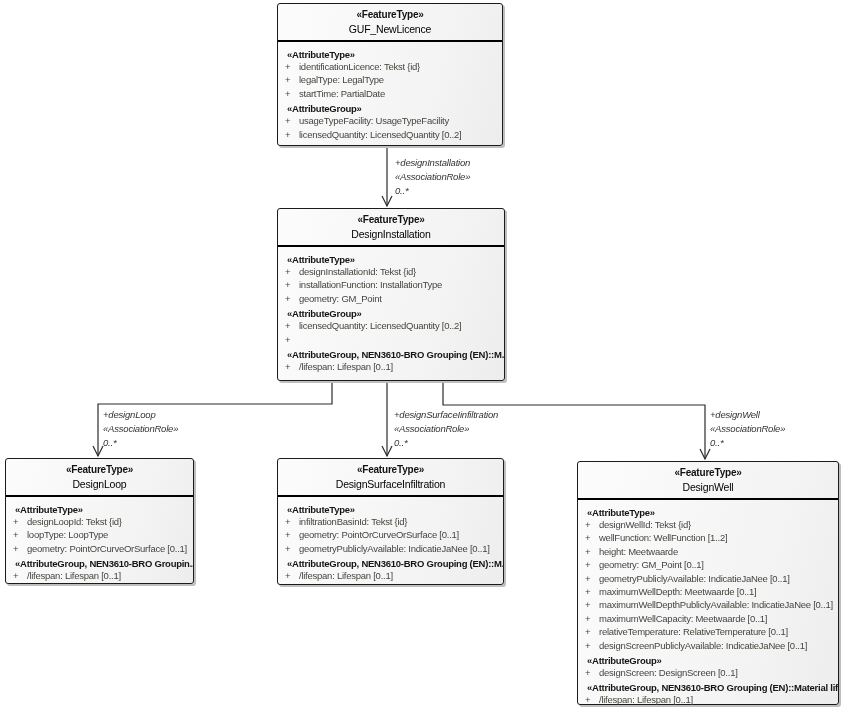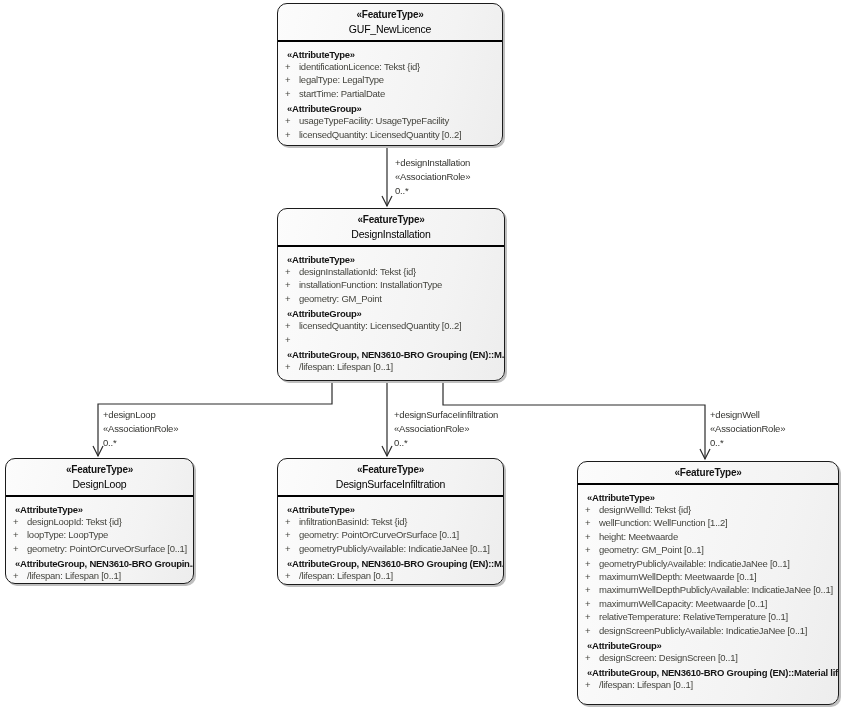--- a/index.html
+++ b/index.html
@@ -3,21 +3,21 @@
 <meta charset="utf-8">
 <style>
   html,body{margin:0;padding:0;}
   body{
     width:848px;height:718px;position:relative;background:#ffffff;
     font-family:"Liberation Sans", sans-serif;overflow:hidden;
   }
   .uml-box{
     position:absolute;
     border:1.5px solid #1b1b1b;
-    border-radius:10px;
+    border-radius:3px;
     background:linear-gradient(105deg,#fcfcfc 0%,#f3f3f3 70%,#ededed 100%);
     box-shadow:2px 2px 0 #bfbfbf;
     box-sizing:border-box;
   }
   .title{
     text-align:center;
     padding:4px 2px 4px 2px;
     border-bottom:2px solid #000;
   }
   .stereo{font-size:10px;font-weight:bold;color:#121212;letter-spacing:-0.2px;line-height:13px;}
@@ -30,21 +30,21 @@
   }
   .arow{
     font-size:9.5px;color:#45453f;display:flex;
     padding-left:7px;white-space:nowrap;overflow:hidden;
     letter-spacing:-0.25px;line-height:13.4px;height:13.4px;
   }
   .vis{flex:0 0 14px;width:14px;color:#45453f;}
   .atext{flex:0 1 auto;}
   .assoc-label{
     position:absolute;font-size:9.5px;color:#33332f;
-    letter-spacing:-0.2px;line-height:13.8px;white-space:nowrap;
+    letter-spacing:-0.2px;line-height:13.8px;white-space:nowrap;font-style:italic;
   }
   svg.wires{position:absolute;left:0;top:0;pointer-events:none;}
   svg.wires path{stroke:#2b2b2b;stroke-width:1.2;fill:none;}
 </style>
 </head>
 <body>
 
 <svg class="wires" width="848" height="718" aria-hidden="true">
   <g>
     <path d="M387 146 L387 206"></path>
@@ -180,20 +180,21 @@
     <div class="arow">
         <span class="vis">+</span>
         <span class="atext">/lifespan: Lifespan [0..1]</span>
       </div>
   </div>
 </div>
 
 <div class="uml-box" style="left:577px;top:461px;width:262px;height:244px">
   <div class="title">
     <div class="stereo">«FeatureType»</div>
+    <div class="cname">DesignWell</div>
   </div>
   <div class="bodyc">
     <div class="hrow">«AttributeType»</div>
     <div class="arow">
         <span class="vis">+</span>
         <span class="atext">designWellId: Tekst {id}</span>
       </div>
     <div class="arow">
         <span class="vis">+</span>
         <span class="atext">wellFunction: WellFunction [1..2]</span>

